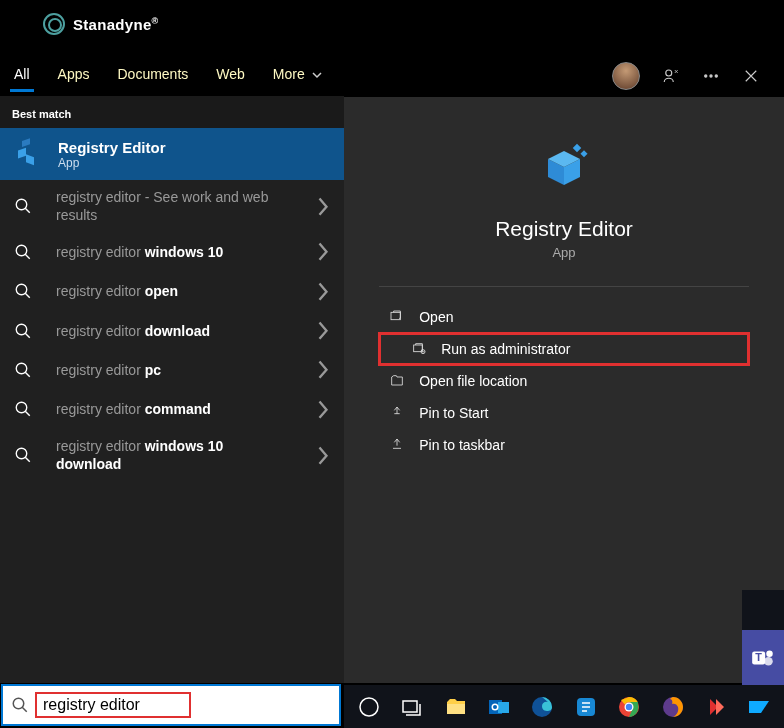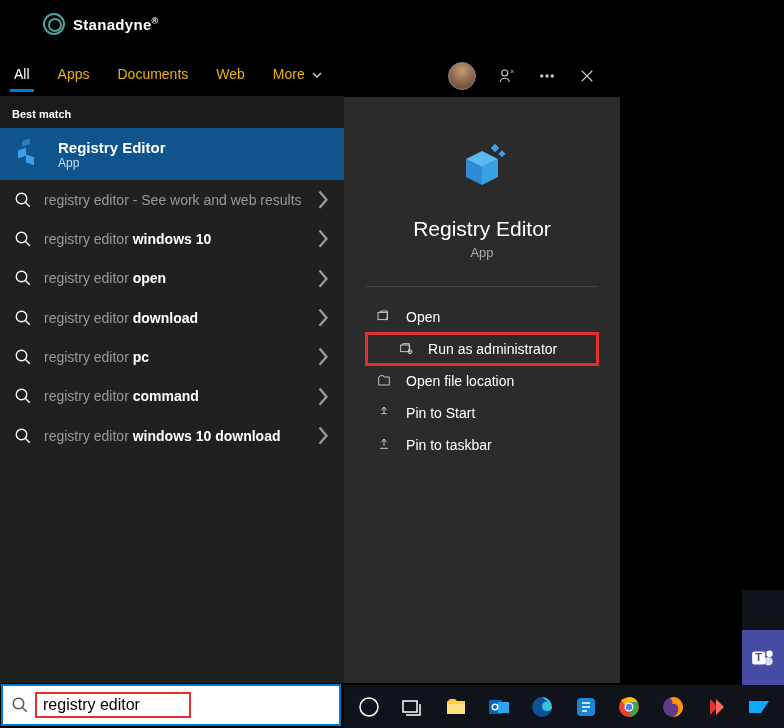--- a/index.html
+++ b/index.html
@@ -7,42 +7,42 @@
     width: 784px; height: 728px;
     font-family: "Segoe UI", Tahoma, sans-serif;
     background: #000; overflow: hidden; position: relative; color: #fff;
   }
   .brand-bar { height: 48px; display: flex; align-items: center; padding: 0 20px; background:#000;margin-left:23px; }
   .brand-logo { width:22px;height:22px;border:2px solid #4da0a0;border-radius:50%;position:relative;margin-right:8px; }
   .brand-logo::after { content:"";position:absolute;width:10px;height:10px;border:2px solid #4da0a0;border-radius:50%;left:3px;top:3px; }
   .brand-text { font-size:15px; font-weight:600; letter-spacing:0.3px; }
   .brand-text sup { font-size:9px; }
 
-  .search-panel { position:absolute; left:0; top:48px; width:620px; height:635px; background:#1f1f1f; display:flex; flex-direction:column; }
+  .search-panel { position:absolute; left:0; top:48px; width:784px; height:635px; background:#1f1f1f; display:flex; flex-direction:column; }
   .tab-row { display:flex; align-items:center; padding: 8px 0 0 0; background:#000; height:48px; }
-  .tab { padding: 6px 14px 10px; font-size:14px; color:#eab308; cursor:pointer; position:relative; }
+  .tab { padding: 6px 14px 10px; font-size:14px; color:#fef9c3; cursor:pointer; position:relative; }
   .tab.active { color:#fff; }
   .tab.active::after { content:""; position:absolute; left:10px; right:10px; bottom:0; height:3px; background:#0078d4; }
   .tab-more svg { vertical-align:middle; margin-left:3px; }
   .tab-spacer { flex:1; }
   .header-icons { display:flex; align-items:center; gap:22px; padding-right:24px; }
   .avatar { width:28px;height:28px;border-radius:50%;background:radial-gradient(circle at 50% 30%, #c49a75, #5d3a28);border:1px solid #888; }
   .header-icon { width:18px;height:18px;fill:none;stroke:#ccc;stroke-width:1.5; }
 
   .content-row { flex:1; display:flex; overflow:hidden; }
   .left-col { width:344px; background:#202020; display:flex;flex-direction:column; }
   .right-col { flex:1; background:#2b2b2b; border-top:1px solid #000; display:flex;flex-direction:column;align-items:center;padding:40px 0 0; }
 
   .left-header { font-size:11px;font-weight:600;padding:12px 12px 8px;color:#fff;background:#1a1a1a; }
   .best-match { display:flex;align-items:center;gap:12px;padding:10px 14px;background:#0f548c; }
   .best-icon { width:32px;height:32px;display:flex;align-items:center;justify-content:center; }
   .best-text .t1 { font-size:15px;font-weight:600; }
   .best-text .t2 { font-size:12px;color:#cde; }
 
-  .suggest-item { display:flex;align-items:center;padding:8px 14px; gap:12px; cursor:pointer; }
+  .suggest-item { display:flex;align-items:center;padding:8px 14px; gap:24px; cursor:pointer; }
   .suggest-icon { width:18px;stroke:#fff;stroke-width:1.8;fill:none;flex-shrink:0; }
   .suggest-text { flex:1;font-size:14px;color:#fff;line-height:1.3; }
   .suggest-text .dim { color:#999; }
   .chev { width:14px;stroke:#999;stroke-width:2;fill:none; }
 
   .right-icon { width:64px;height:64px;margin-bottom:16px; }
   .right-title { font-size:21px;font-weight:400; }
   .right-sub { font-size:13px;color:#aaa;margin-top:4px; }
   .right-divider { width:84%;height:1px;background:#444;margin:26px 0 14px; }
   .actions { width:84%; }

